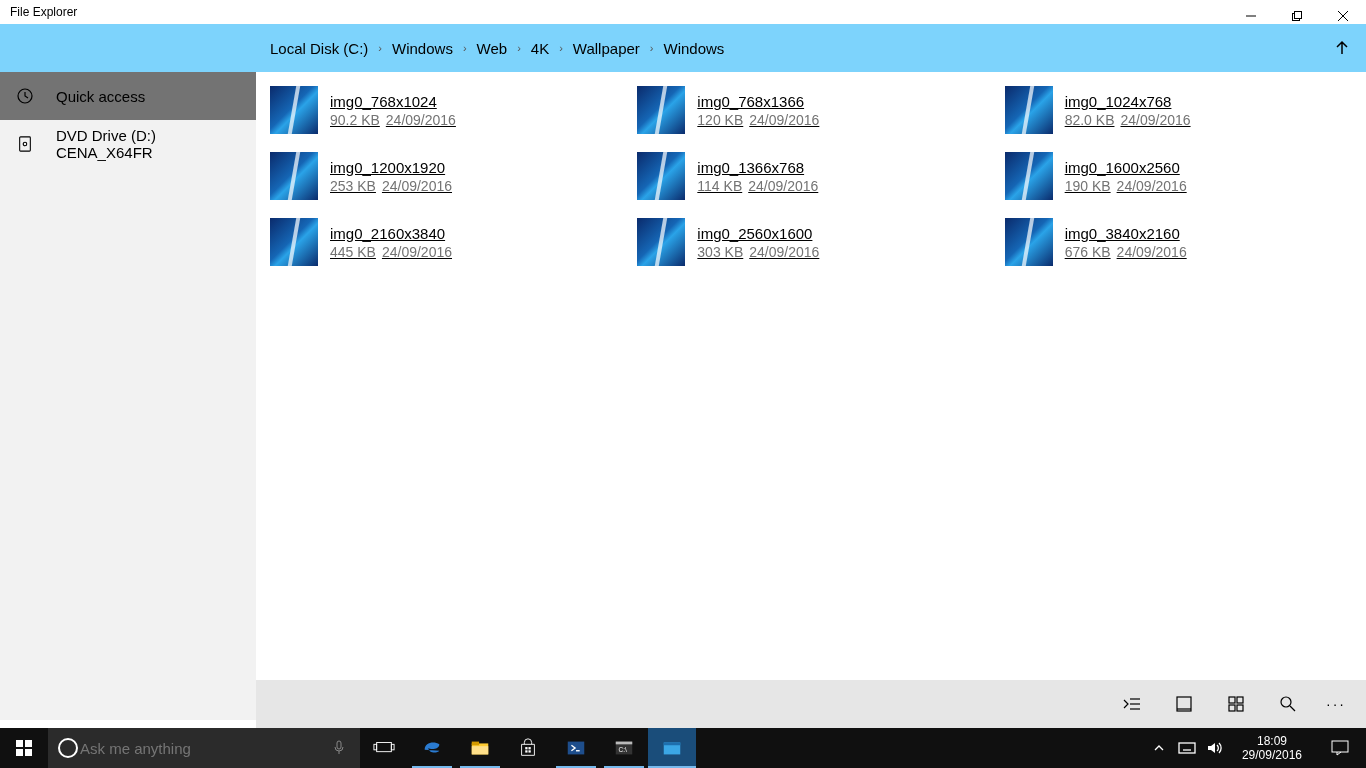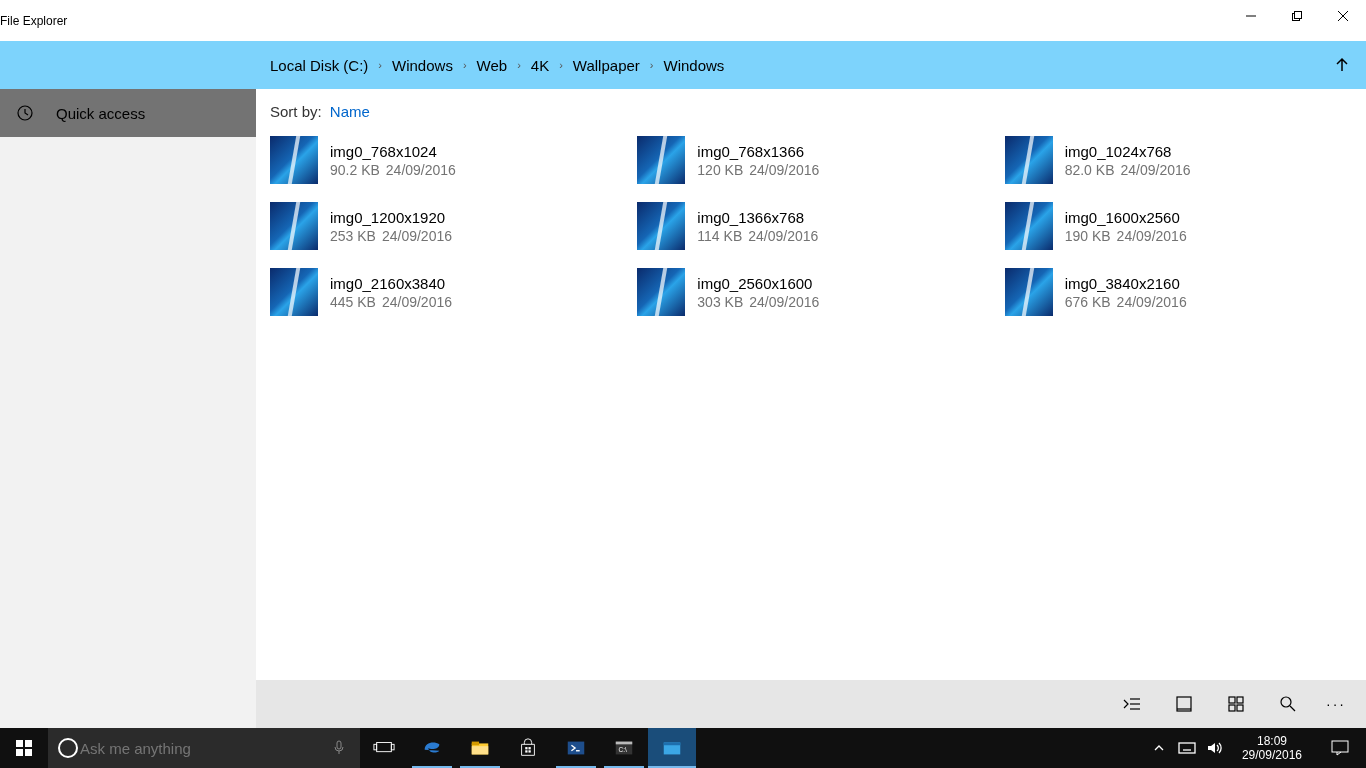--- a/index.html
+++ b/index.html
@@ -1,19 +1,19 @@
 <!DOCTYPE html>
 <html><head>
 <meta charset="utf-8">
 <style>
   * { box-sizing: border-box; margin: 0; padding: 0; font-family: "Segoe UI", Arial, sans-serif; }
   html, body { width: 1366px; height: 768px; overflow: hidden; background: #fff; }
 
   
-  .titlebar { height: 41px; display: flex; align-items: center; background: #fff; justify-content: space-between; text-align: center; }
+  .titlebar { height: 24px; display: flex; align-items: center; padding-left: 10px; background: #fff; justify-content: space-between; text-align: center; }
   .titlebar-title { font-size: 12px; color: #000; }
   .win-controls { display: flex; height: 100%; }
   .win-btn { width: 46px; height: 32px; display: flex; align-items: center; justify-content: center; }
   .win-btn svg { stroke: #000; fill: none; stroke-width: 1; }
 
   
   .address-row { height: 48px; background: #7dd3fc; display: flex; align-items: center; padding: 0 14px 0 270px; position: relative; }
   .address-bc { display: flex; align-items: center; gap: 8px; font-size: 15px; color: #000; }
   .bc-seg { white-space: nowrap; }
   .bc-caret { color: #555; font-size: 11px; margin: 0 2px; }
@@ -25,21 +25,21 @@
   .nav-item { height: 48px; display: flex; align-items: center; padding-left: 16px; gap: 22px; font-size: 15px; color: #000; }
   .nav-item.active { background: #737373; }
   .nav-icon { width: 18px; height: 18px; display:flex; align-items:center; justify-content:center; }
   .nav-icon svg { stroke:#000; stroke-width:1.2; fill:none; }
 
   .main { flex: 1; background: #fff; padding: 14px 14px 0 14px; overflow:auto; }
   .sort-row { font-size: 15px; color:#333; margin-bottom: 16px; }
   .sort-link { color: #0066cc; margin-left: 4px; }
 
   .file-grid { display: grid; grid-template-columns: repeat(3, 1fr); column-gap: 20px; row-gap: 18px; }
-  .file-item { display: flex; align-items: center; gap: 12px; height: 48px; }
+  .file-item { display: flex; align-items: center; gap: 12px; height: 48px; text-decoration: underline; }
   .thumb { width: 48px; height: 48px; background: linear-gradient(135deg, #0a2a6b 0%, #1566b5 45%, #2aa3e8 55%, #0a2a6b 100%); position: relative; flex-shrink:0; }
   .thumb::after { content:''; position:absolute; left:45%; top:0; bottom:0; width:4px; background: rgba(255,255,255,0.7); transform: skewX(-10deg); }
   .file-meta .fname { font-size: 15px; color:#000; }
   .file-meta .fsub { font-size: 14px; color:#737373; margin-top:2px; display:flex; gap:6px; }
 
   
   .cmdbar { height: 48px; background: #e6e6e6; display:flex; align-items:center; justify-content:flex-end; padding-right:10px; gap:4px; position:absolute; left:256px; right:0; bottom:40px; }
   .cmd-btn { width:48px; height:40px; display:flex; align-items:center; justify-content:center; }
   .cmd-btn svg { stroke:#000; stroke-width:1.2; fill:none; }
   .cmd-more { font-size:14px; letter-spacing:2px; color:#000; width:40px; text-align:center; }
@@ -118,27 +118,32 @@
   <div class="sidebar">
     <div class="nav-item active">
       <span class="nav-icon">
         <svg viewBox="0 0 18 18" width="18" height="18">
             <circle cx="9" cy="9" r="7"></circle>
             <path d="M9 5 V9 L12 11"></path>
           </svg>
       </span>
       <span>Quick access</span>
     </div>
+    <div class="nav-item">
+      <span class="nav-icon">
+        <svg viewBox="0 0 18 18" width="16" height="18">
+            <rect x="3" y="1" width="12" height="16" rx="1"></rect>
+            <circle cx="9" cy="9" r="2"></circle>
+          </svg>
+      </span>
+      <span>DVD Drive (D:) CENA_X64FR</span>
+    </div>
   </div>
 
   <div class="main">
-    <div class="sort-row">
-      <span>Sort by:</span>
-      <span class="sort-link">Name</span>
-    </div>
     <div class="file-grid" id="file-grid">
         <div class="file-item">
           <div class="thumb"></div>
           <div class="file-meta">
             <div class="fname">img0_768x1024</div>
             <div class="fsub">
               <span>90.2 KB</span>
               <span>24/09/2016</span>
             </div>
           </div>

